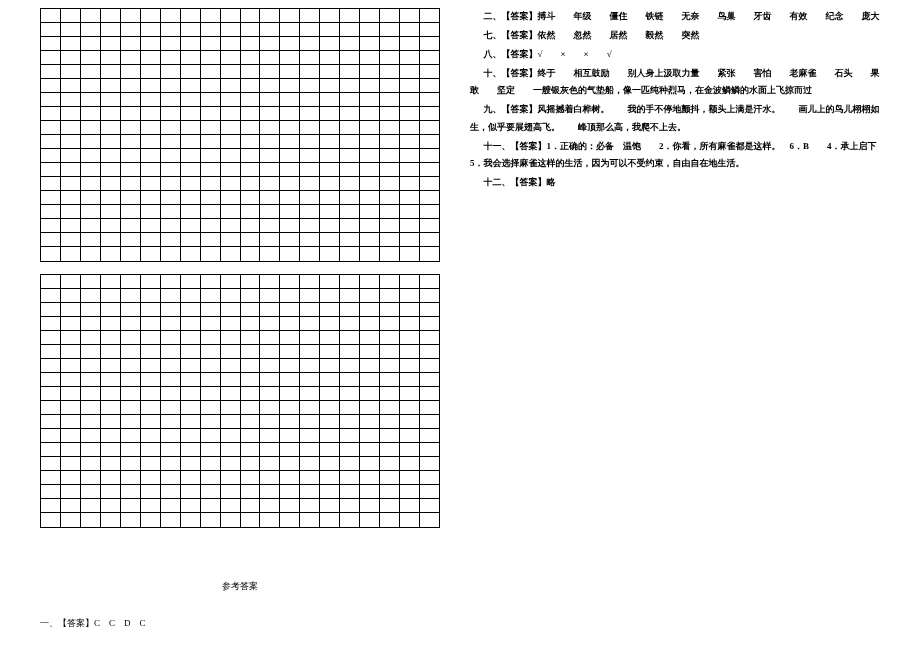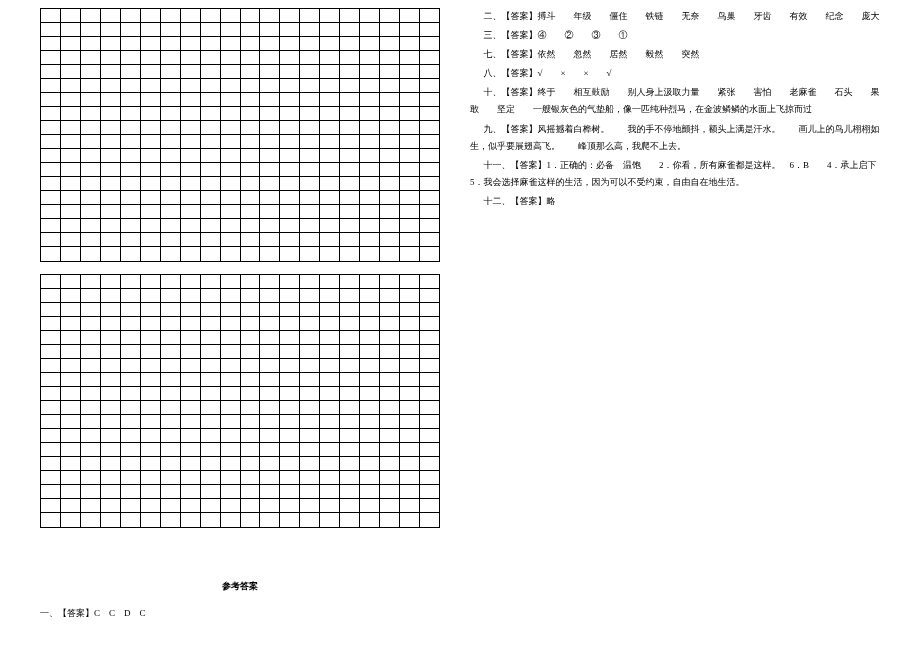--- a/index.html
+++ b/index.html
@@ -45,31 +45,30 @@
   .grid-cell {
     flex: 1;
     border-right: 1px solid #000;
   }
   .grid-cell:last-child {
     border-right: none;
   }
   .answer-title {
     text-align: center;
     margin-top: 40px;
-    margin-bottom: 10px;
+    margin-bottom: 20px;
     font-size: 9px;
-    font-weight: bold;
   }
   .answer-line {
     line-height: 1.9;
     text-align: left;
     word-break: break-all;
     margin-bottom: 2px;
   }
-  .indent-1 { text-indent: 1.5em; }
+  .indent-1 { text-indent: 1.5em; font-weight: bold; }
   .indent-0 { text-indent: 0; }
   .bottom-answer {
     margin-top: 2px;
   }
 </style>
 </head>
 <body>
 
 <div class="page">
 
@@ -869,21 +868,20 @@
           <div class="grid-cell"></div>
           <div class="grid-cell"></div>
         </div>
       </div>
     <div class="answer-title">参考答案</div>
     <div class="answer-line indent-0 bottom-answer">一、【答案】C　C　D　C</div>
   </div>
 
   <div class="right-col">
     <div class="answer-line indent-1">二、【答案】搏斗　　年级　　僵住　　铁链　　无奈　　鸟巢　　牙齿　　有效　　纪念　　庞大</div>
-    <div class="answer-line indent-1">三、【答案】④　　②　　③　　①</div>
     <div class="answer-line indent-1">七、【答案】依然　　忽然　　居然　　毅然　　突然</div>
     <div class="answer-line indent-1">八、【答案】√　　×　　×　　√</div>
     <div class="answer-line indent-1">十、【答案】终于　　相互鼓励　　别人身上汲取力量　　紧张　　害怕　　老麻雀　　石头　　果敢　　坚定　　一艘银灰色的气垫船，像一匹纯种烈马，在金波鳞鳞的水面上飞掠而过</div>
     <div class="answer-line indent-1">九、【答案】风摇撼着白桦树。　　我的手不停地颤抖，额头上满是汗水。　　画儿上的鸟儿栩栩如生，似乎要展翅高飞。　　峰顶那么高，我爬不上去。</div>
     <div class="answer-line indent-1">十一、【答案】1．正确的：必备　温饱　　2．你看，所有麻雀都是这样。　6．B　　4．承上启下　　5．我会选择麻雀这样的生活，因为可以不受约束，自由自在地生活。</div>
     <div class="answer-line indent-1">十二、【答案】略</div>
   </div>
 
 </div>
 

